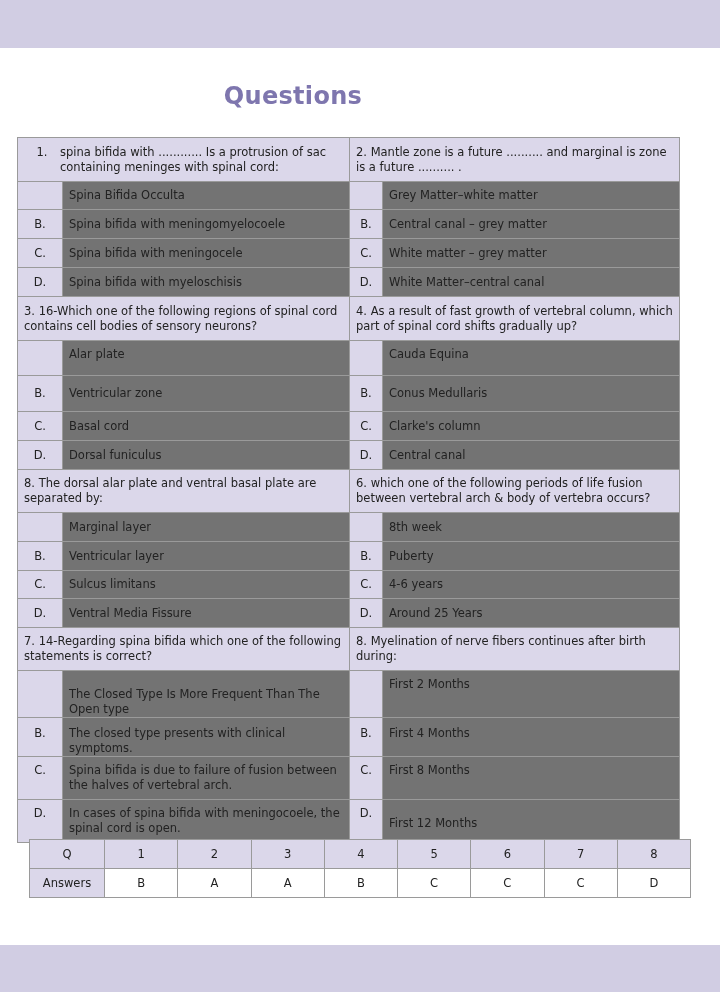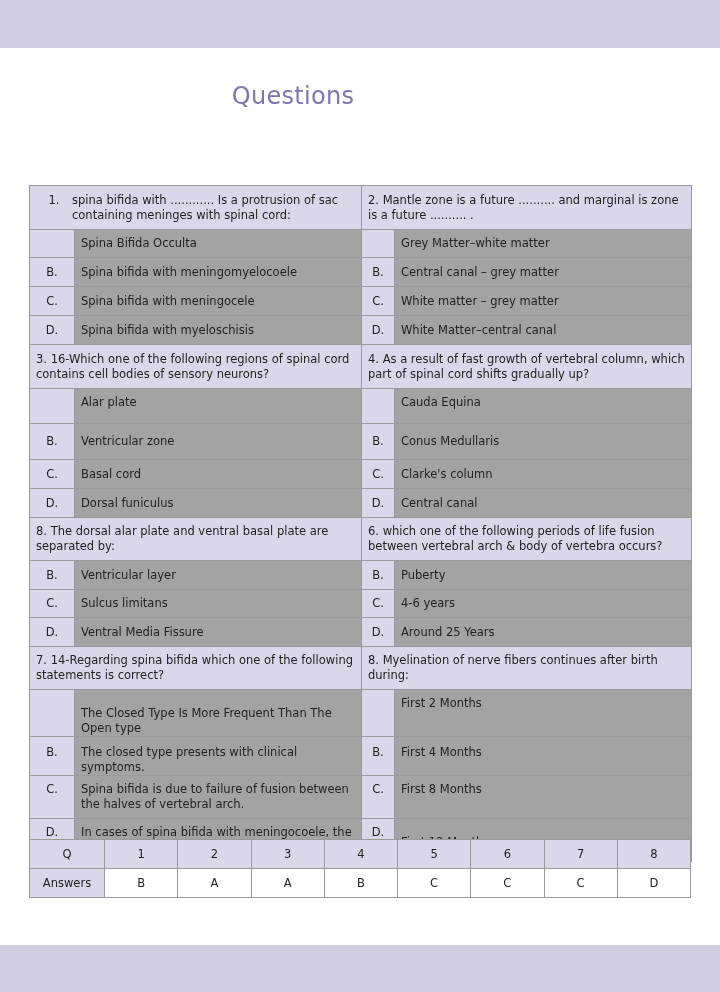--- a/index.html
+++ b/index.html
@@ -1,26 +1,26 @@
 <!DOCTYPE html>
 <html><head>
 <meta charset="utf-8">
 <style>
   html,body{margin:0;padding:0;}
   body{width:720px;height:992px;background:#ffffff;position:relative;overflow:hidden;
        font-family:"DejaVu Sans",sans-serif;color:#222;}
   .band-top{position:absolute;left:0;top:0;width:720px;height:48px;background:#d1cde3;}
   .band-bottom{position:absolute;left:0;top:945px;width:720px;height:47px;background:#d1cde3;}
   .title{position:absolute;left:0;top:82px;width:586px;text-align:center;
-         font-size:24px;font-weight:normal;color:#7e76ae;letter-spacing:0.3px;}
-  table.qt{position:absolute;left:29px;top:137px;width:662px;border-collapse:collapse;table-layout:fixed;margin-top:48px;}
+         font-size:24px;font-weight:bold;color:#7e76ae;letter-spacing:0.3px;}
+  table.qt{position:absolute;left:17px;top:137px;width:662px;border-collapse:collapse;table-layout:fixed;}
   table.qt td{border:1px solid #9a9a9a;font-size:11.5px;line-height:15px;vertical-align:middle;padding:0 6px;}
   .qhead{background:#dbd7ea;padding:6px 6px !important;}
   .letter{background:#dbd7ea;text-align:center;}
-  .opt{background:#a3a3a3;}
+  .opt{background:#737373;}
   .qhead .num{display:inline-block;width:36px;text-align:center;}
   table.ans{position:absolute;left:29px;top:839px;width:662px;border-collapse:collapse;table-layout:fixed;}
   table.ans td{border:1px solid #9a9a9a;font-size:11.5px;text-align:center;height:28px;padding:0;}
   table.ans tr.h td{background:#dbd7ea;}
   table.ans tr.a td{background:#fff;}
   table.ans tr.a td.lbl{background:#dbd7ea;}
 </style>
 </head>
 <body>
 
@@ -91,20 +91,26 @@
         <td class="letter">D.</td>
         <td class="opt">Dorsal funiculus</td>
         <td class="letter">D.</td>
         <td class="opt">Central canal</td>
       </tr>
 
     <tr style="height:43px">
       <td class="qhead" colspan="2">8. The dorsal alar plate and ventral basal plate are separated by:</td>
       <td class="qhead" colspan="2">6. which one of the following periods of life fusion between vertebral arch &amp; body of vertebra occurs?</td>
     </tr>
+    <tr style="height:29px">
+        <td class="letter"></td>
+        <td class="opt">Marginal layer</td>
+        <td class="letter"></td>
+        <td class="opt">8th week</td>
+      </tr>
     <tr style="height:29px">
         <td class="letter">B.</td>
         <td class="opt">Ventricular layer</td>
         <td class="letter">B.</td>
         <td class="opt">Puberty</td>
       </tr>
     <tr style="height:28px">
         <td class="letter">C.</td>
         <td class="opt">Sulcus limitans</td>
         <td class="letter">C.</td>

